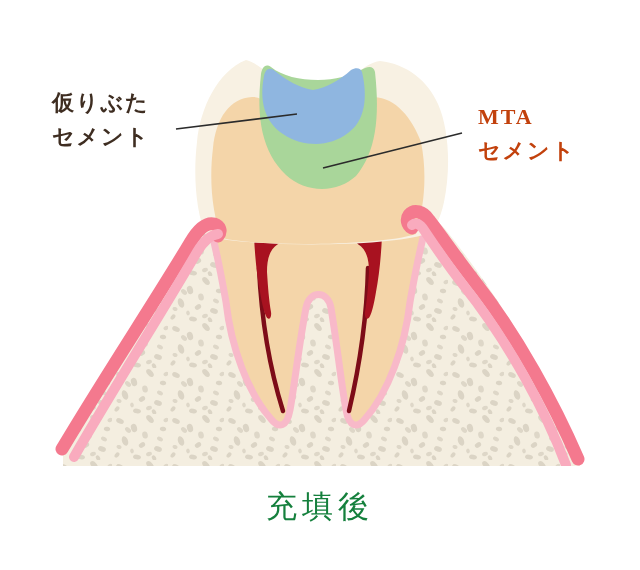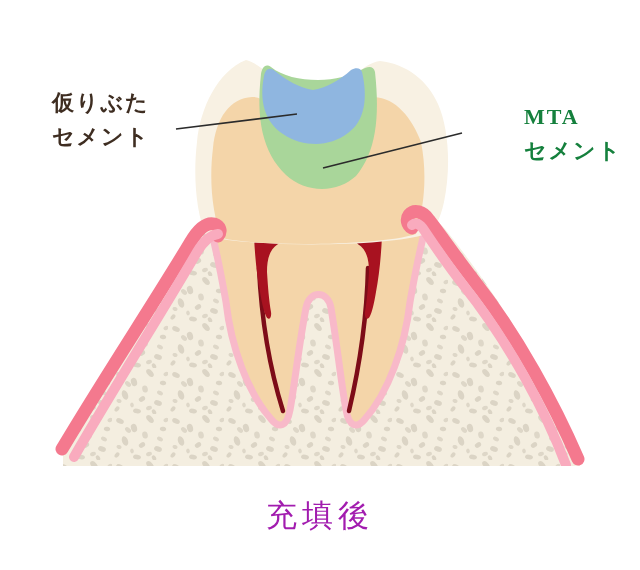--- a/index.html
+++ b/index.html
@@ -100,20 +100,20 @@
 
     <line x1="176" y1="129" x2="297" y2="114" stroke-width="1.6" stroke="#2b2b2b"></line>
     <line x1="462" y1="133" x2="323" y2="168" stroke-width="1.6" stroke="#2b2b2b"></line>
   </svg>
 
   <div class="label label-left" style="color: rgb(62, 45, 33);">
     <span>仮りぶた</span>
     <span>セメント</span>
   </div>
 
-  <div class="label label-right" style="color: #15803d; margin-left: 46px;">
+  <div class="label label-right" style="color: #c2410c;">
     <span>MTA</span>
     <span>セメント</span>
   </div>
 
-  <div class="caption" style="color: #a21caf; margin-top: 9px;">充填後</div>
+  <div class="caption" style="color: #15803d;">充填後</div>
 
 </div>
 
 </body></html>

